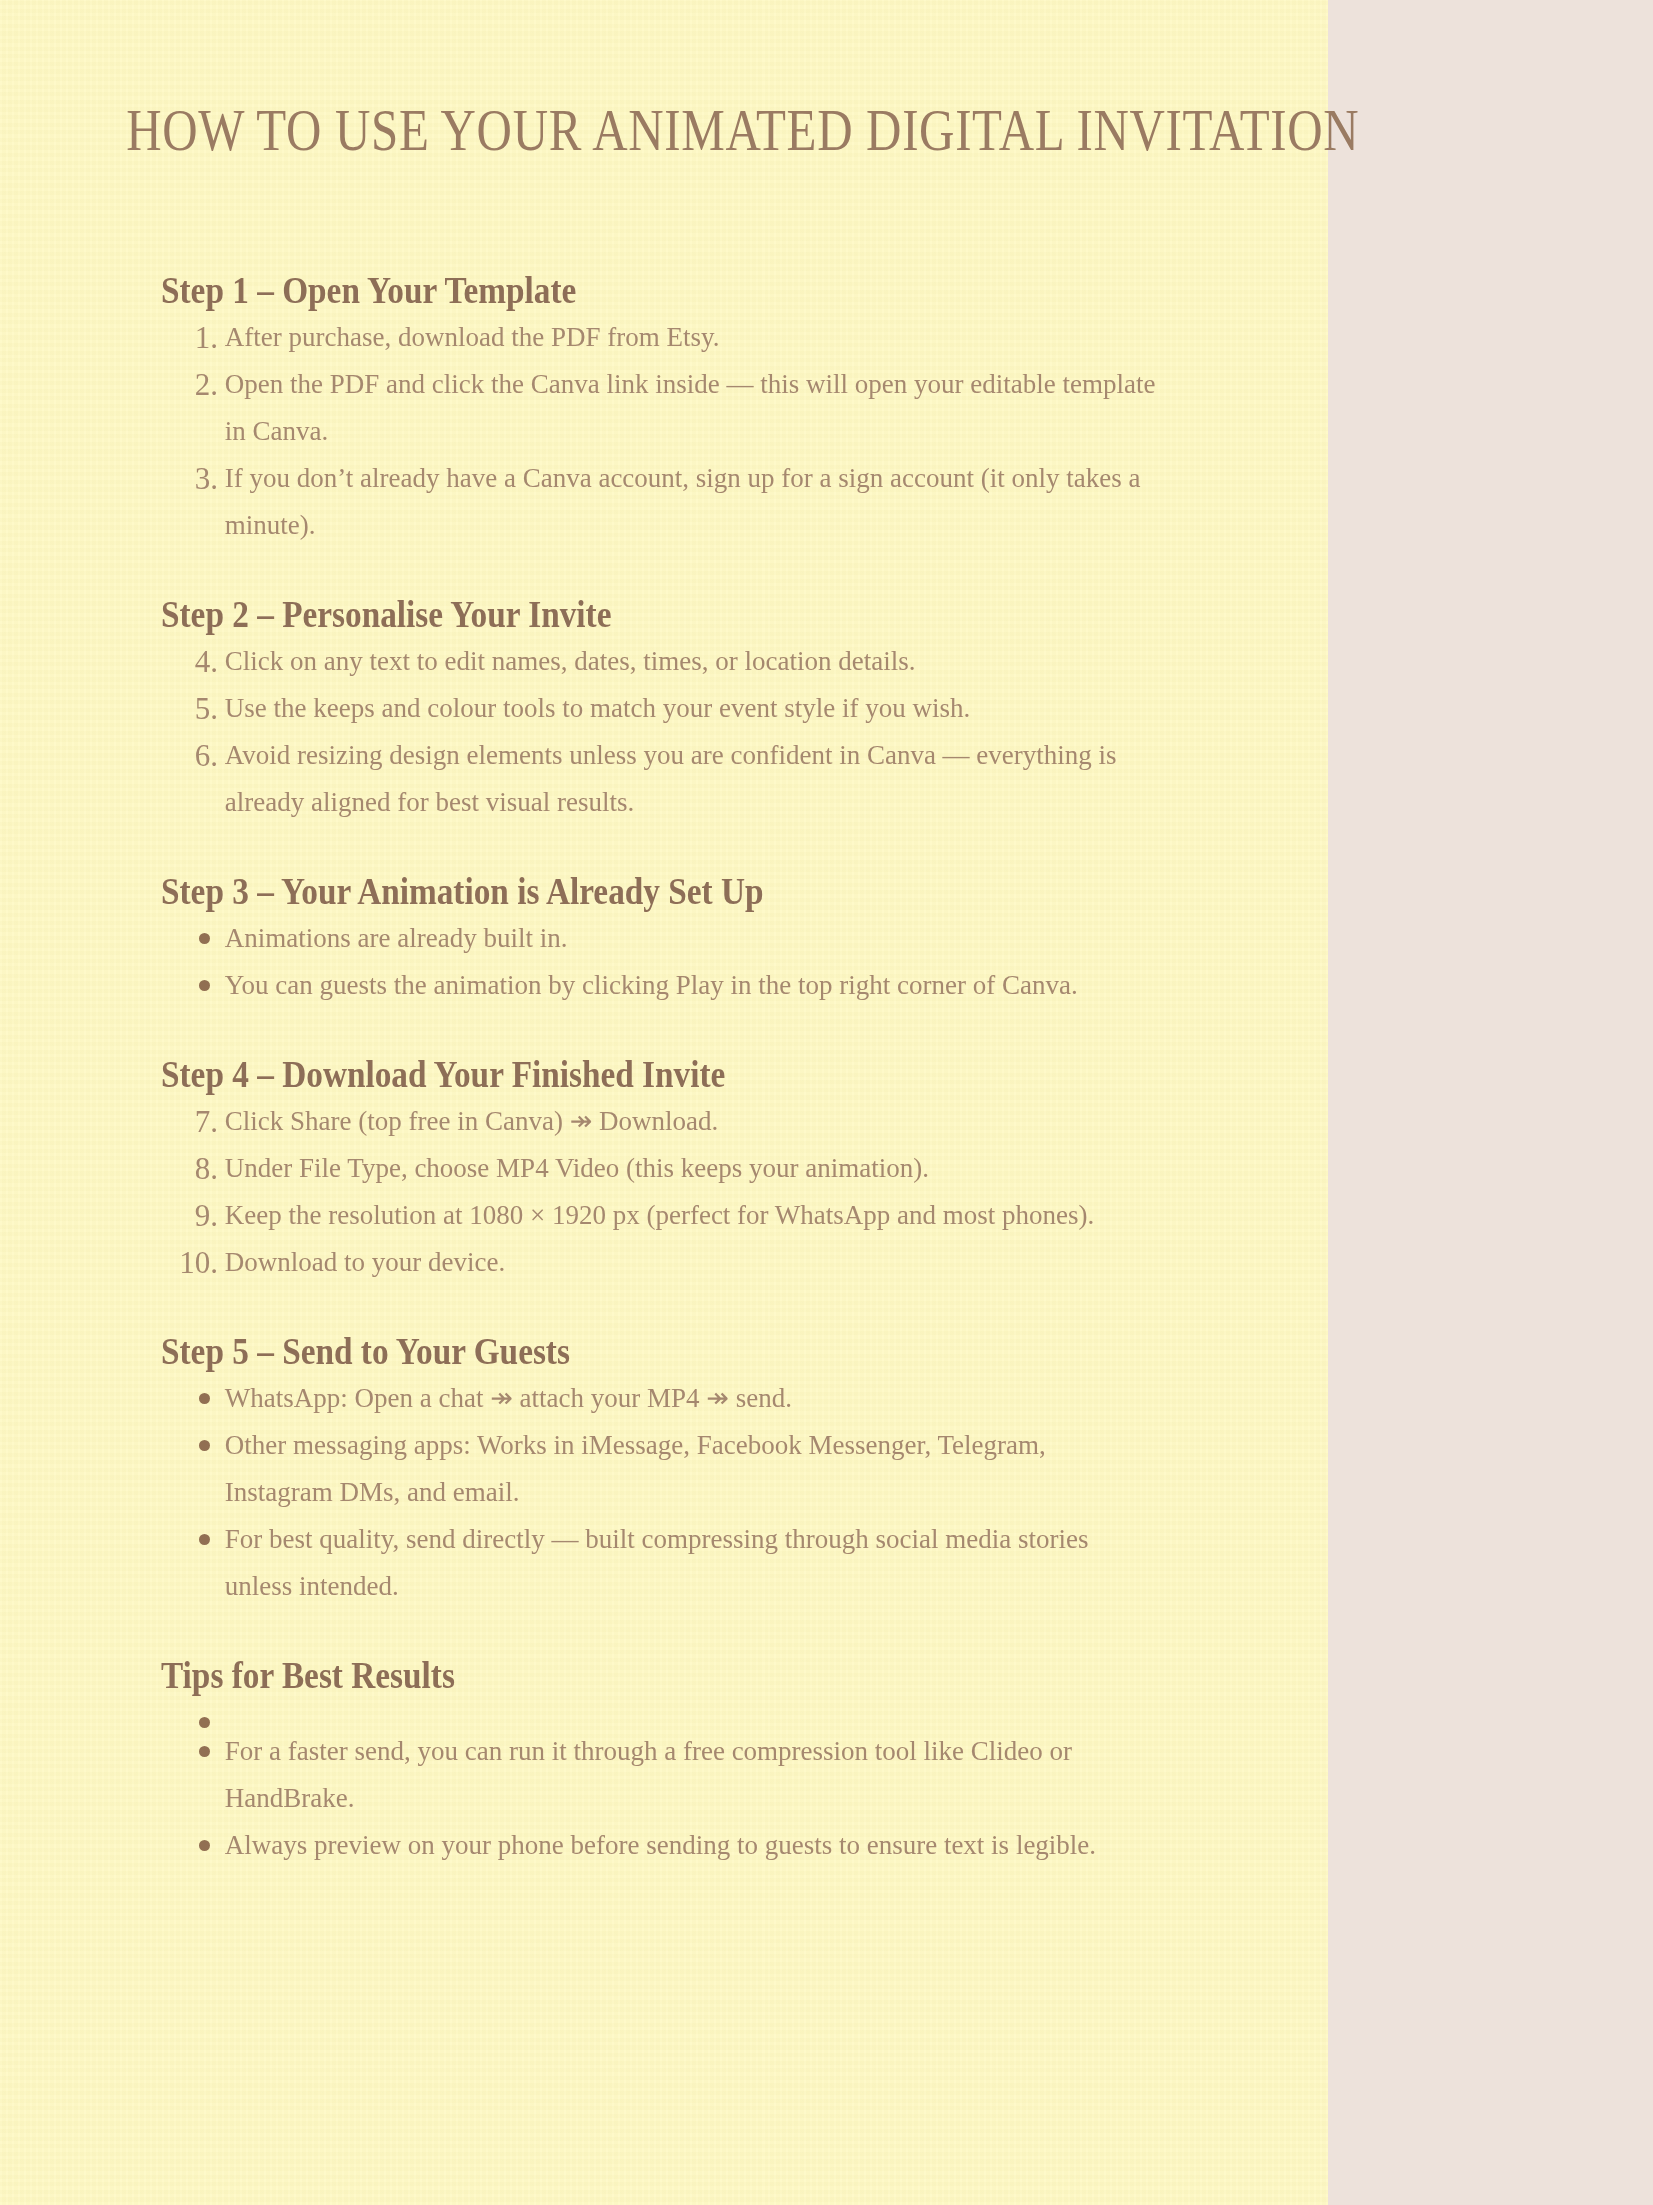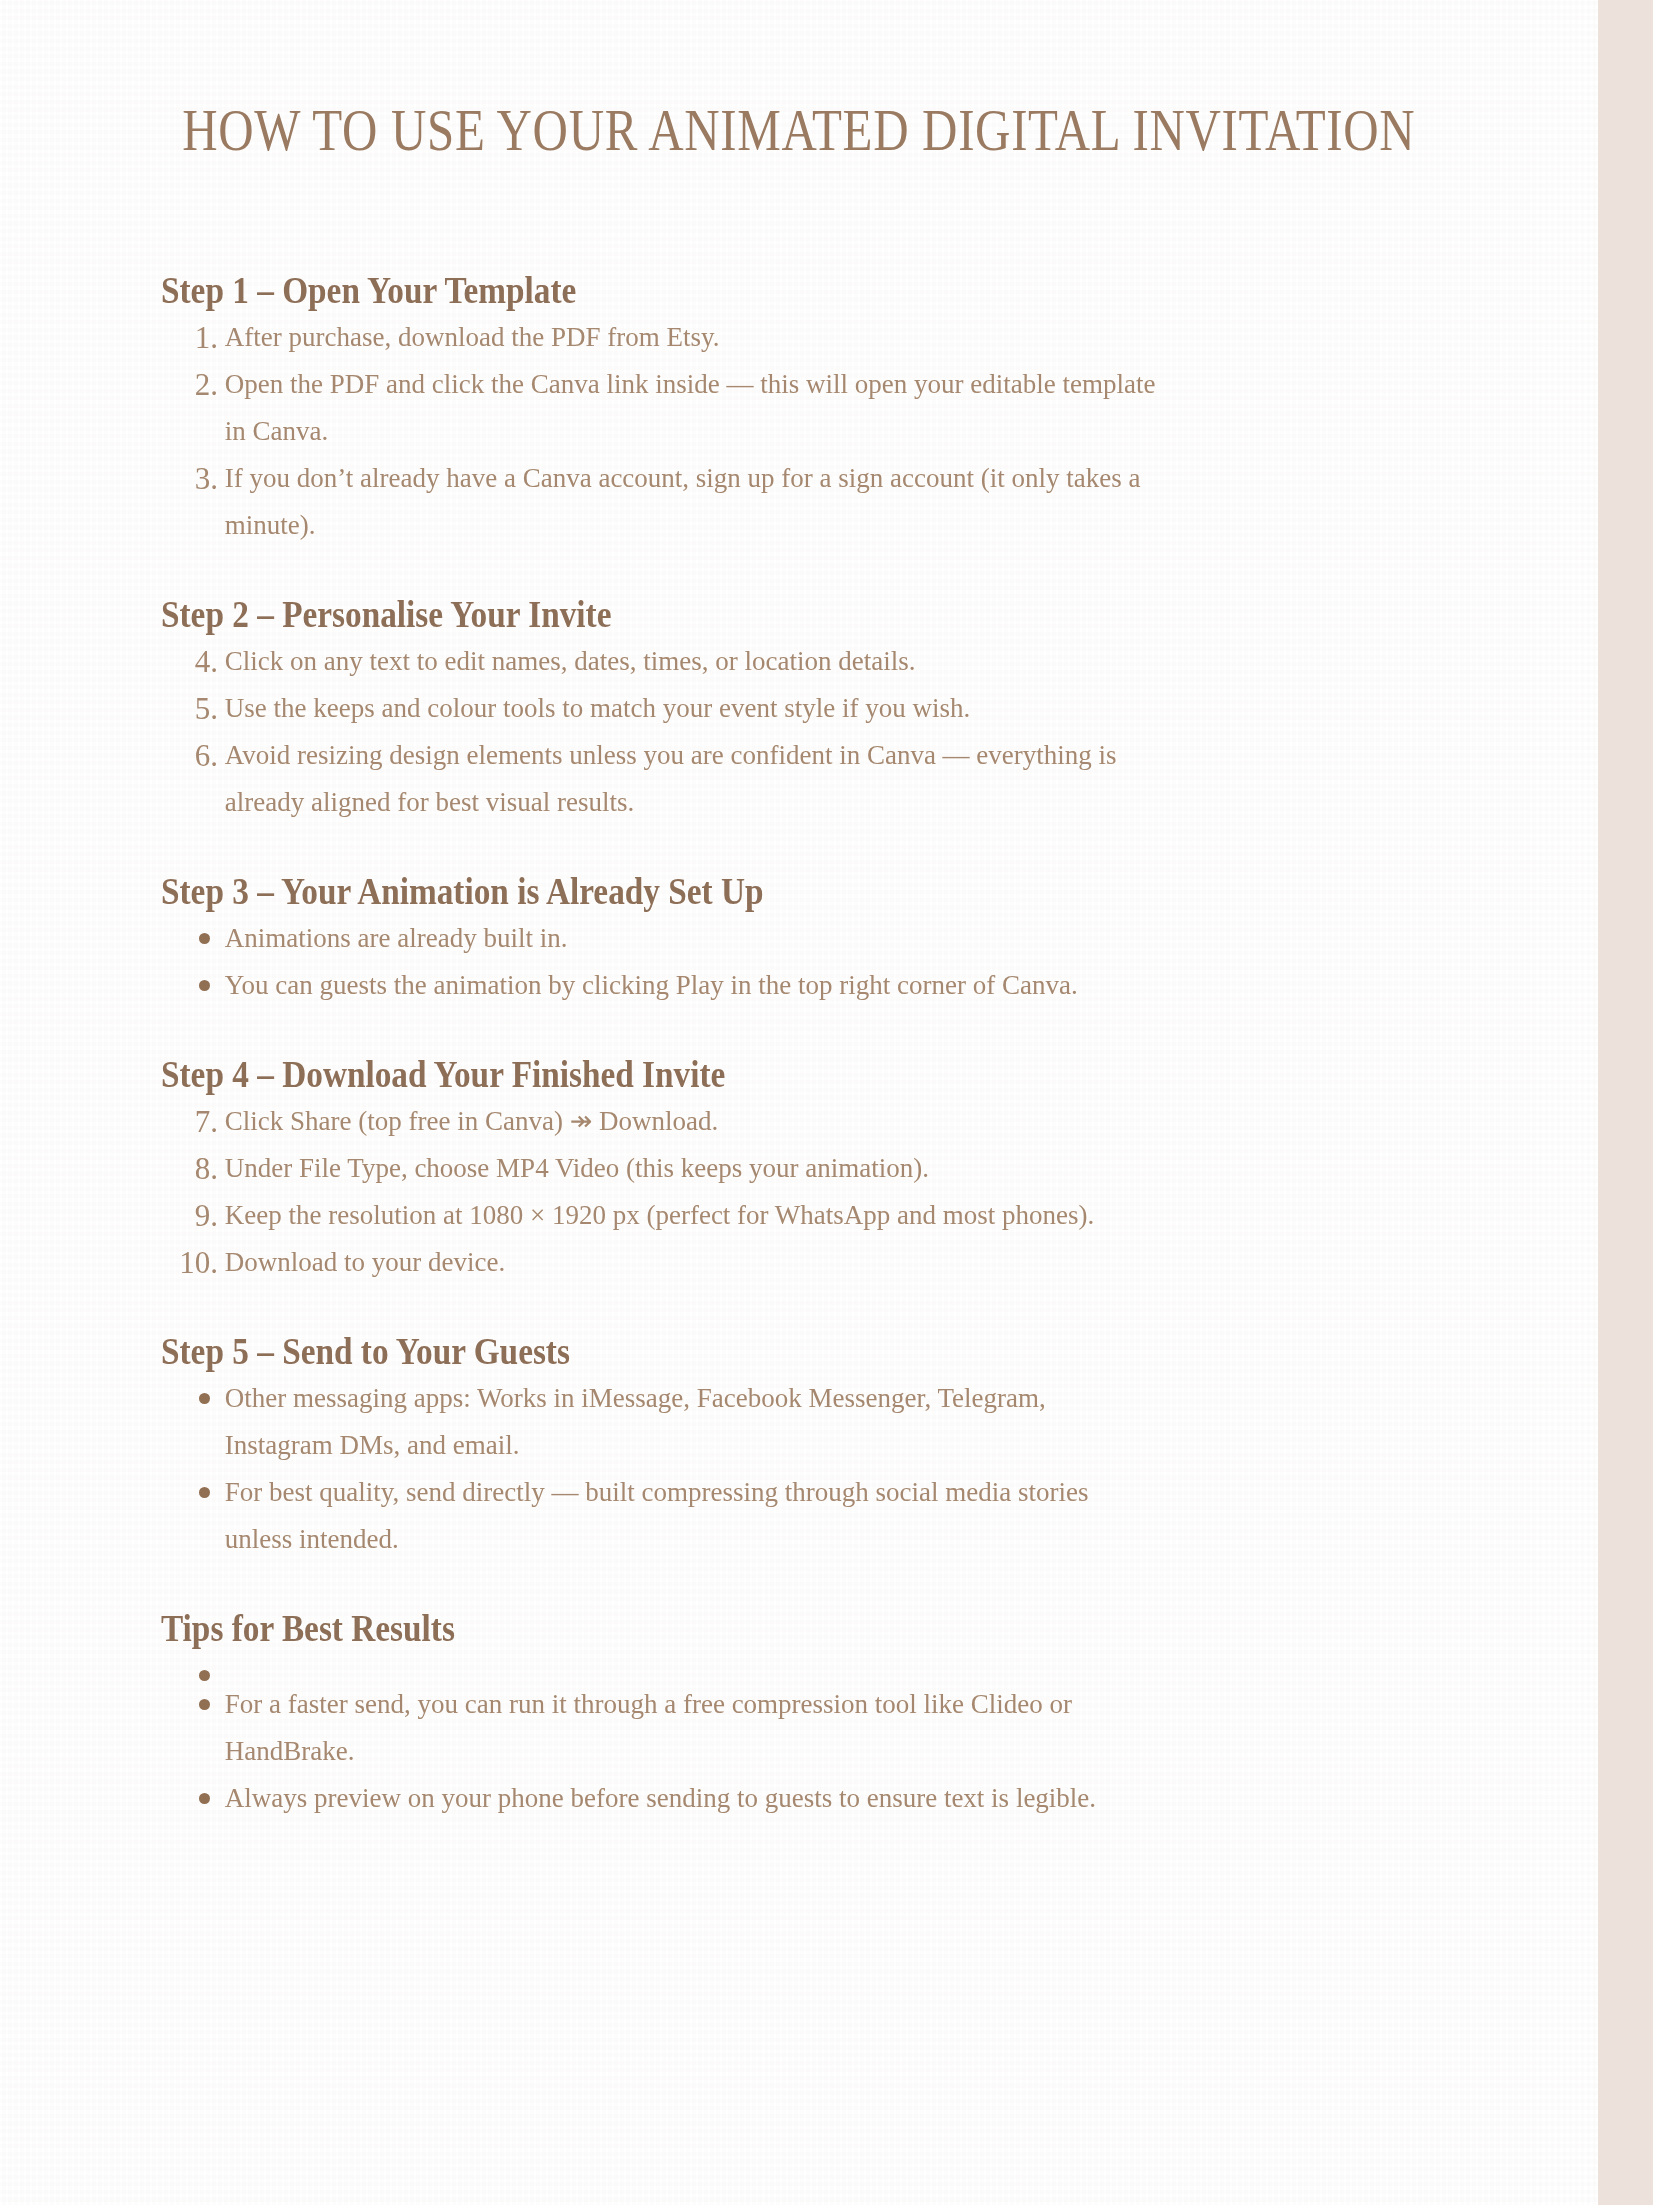--- a/index.html
+++ b/index.html
@@ -6,23 +6,23 @@
   body {
     width: 1654px;
     height: 2205px;
     background: #ede2db;
     font-family: "Liberation Serif", serif;
     color: #a5886f;
     overflow: hidden;
   }
   .page {
     position: relative;
-    width: 1598px;
+    width: 1328px;
     height: 2205px;
-    background: #ffffff;
+    background: #fef9c3;
   }
   
   .page::before {
     content: "";
     position: absolute;
     inset: 0;
     background:
       repeating-linear-gradient(90deg, rgba(255,255,255,0.055) 0 2.5px, rgba(120,90,70,0.016) 2.5px 6px),
       repeating-linear-gradient(0deg, rgba(255,255,255,0.05) 0 3.4px, rgba(120,90,70,0.015) 3.4px 7.6px);
     pointer-events: none;
@@ -222,20 +222,28 @@
     </div>
 
     <div class="section">
       <h2 class="section-heading">Step 5 – Send to Your Guests</h2>
       <div class="list">
         <div class="item">
           <span class="marker">
               <span class="dot"></span>
             </span>
           <span class="text">
+            <span class="line">WhatsApp: Open a chat ↠ attach your MP4 ↠ send.</span>
+          </span>
+        </div>
+        <div class="item">
+          <span class="marker">
+              <span class="dot"></span>
+            </span>
+          <span class="text">
             <span class="line">Other messaging apps: Works in iMessage, Facebook Messenger, Telegram,</span>
             <span class="line">Instagram DMs, and email.</span>
           </span>
         </div>
         <div class="item">
           <span class="marker">
               <span class="dot"></span>
             </span>
           <span class="text">
             <span class="line">For best quality, send directly — built compressing through social media stories</span>

